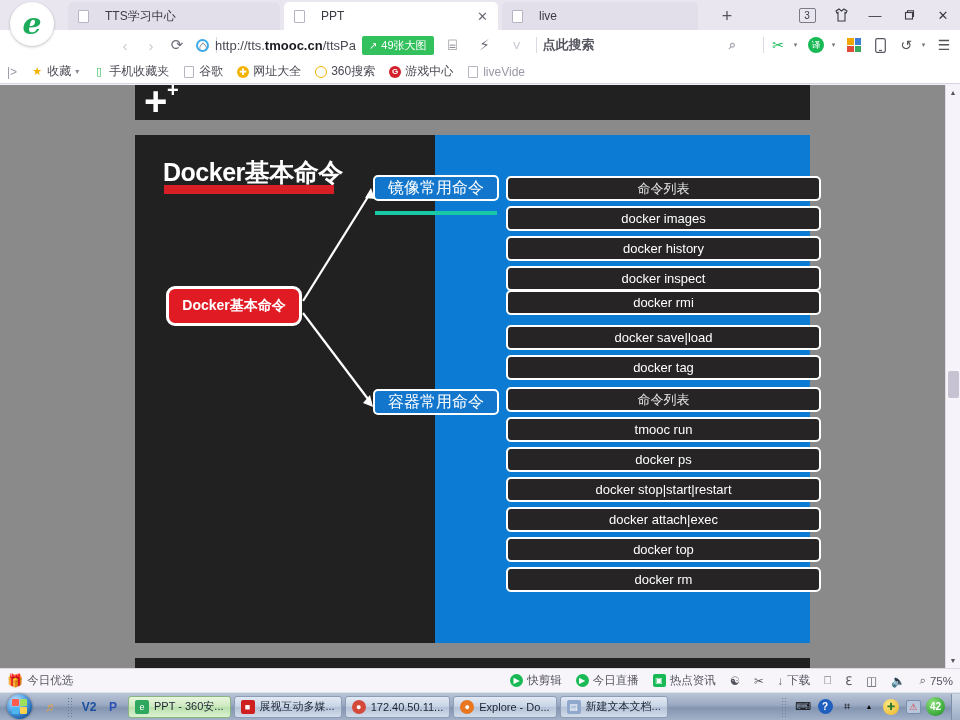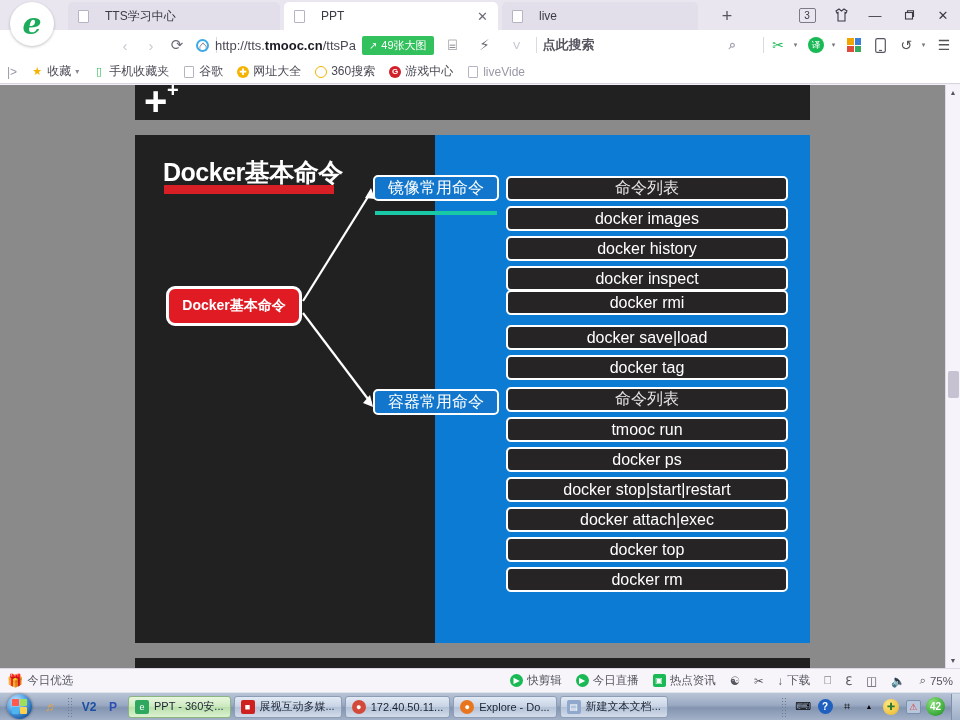--- a/index.html
+++ b/index.html
@@ -111,24 +111,24 @@
     position: absolute; height: 26px; width: 126px;
     background: #1277cc; border: 2px solid #ffffff; border-radius: 5px;
     display: flex; align-items: center; justify-content: center;
     color: #ffffff; font-size: 16px;
   }
   #branch-image { left: 238px; top: 40px; }
   #branch-container { left: 238px; top: 254px; }
   .branch-underline { position: absolute; left: 240px; top: 76px; width: 122px; height: 4px; background: #19c9a6; }
 
   .cmdbox {
-    position: absolute; left: 371px; width: 282px; height: 25px;
+    position: absolute; left: 371px; width: 315px; height: 25px;
     background: #262425; border: 2px solid #ffffff; border-radius: 5px;
     display: flex; align-items: center; justify-content: center;
-    color: #ffffff; font-size: 16px;
+    color: #ffffff; font-size: 13px;
   }
   .cmdbox.cn { color: #e6e6e6; }
 
   svg.connectors { position: absolute; left: 0; top: 0; width: 675px; height: 508px; pointer-events: none; }
 
   .slide-next { position: absolute; left: 135px; top: 573px; width: 675px; height: 30px; background: #222122; }
 
   
   .pagescroll { position: absolute; left: 945px; top: 85px; width: 15px; height: 583px; background: #f6f3fa; border-left: 1px solid #dedae6; }
   .sb-btn { position: absolute; left: 0; width: 14px; height: 15px; display: flex; align-items: center; justify-content: center; font-size: 7px; color: #55555f; }

